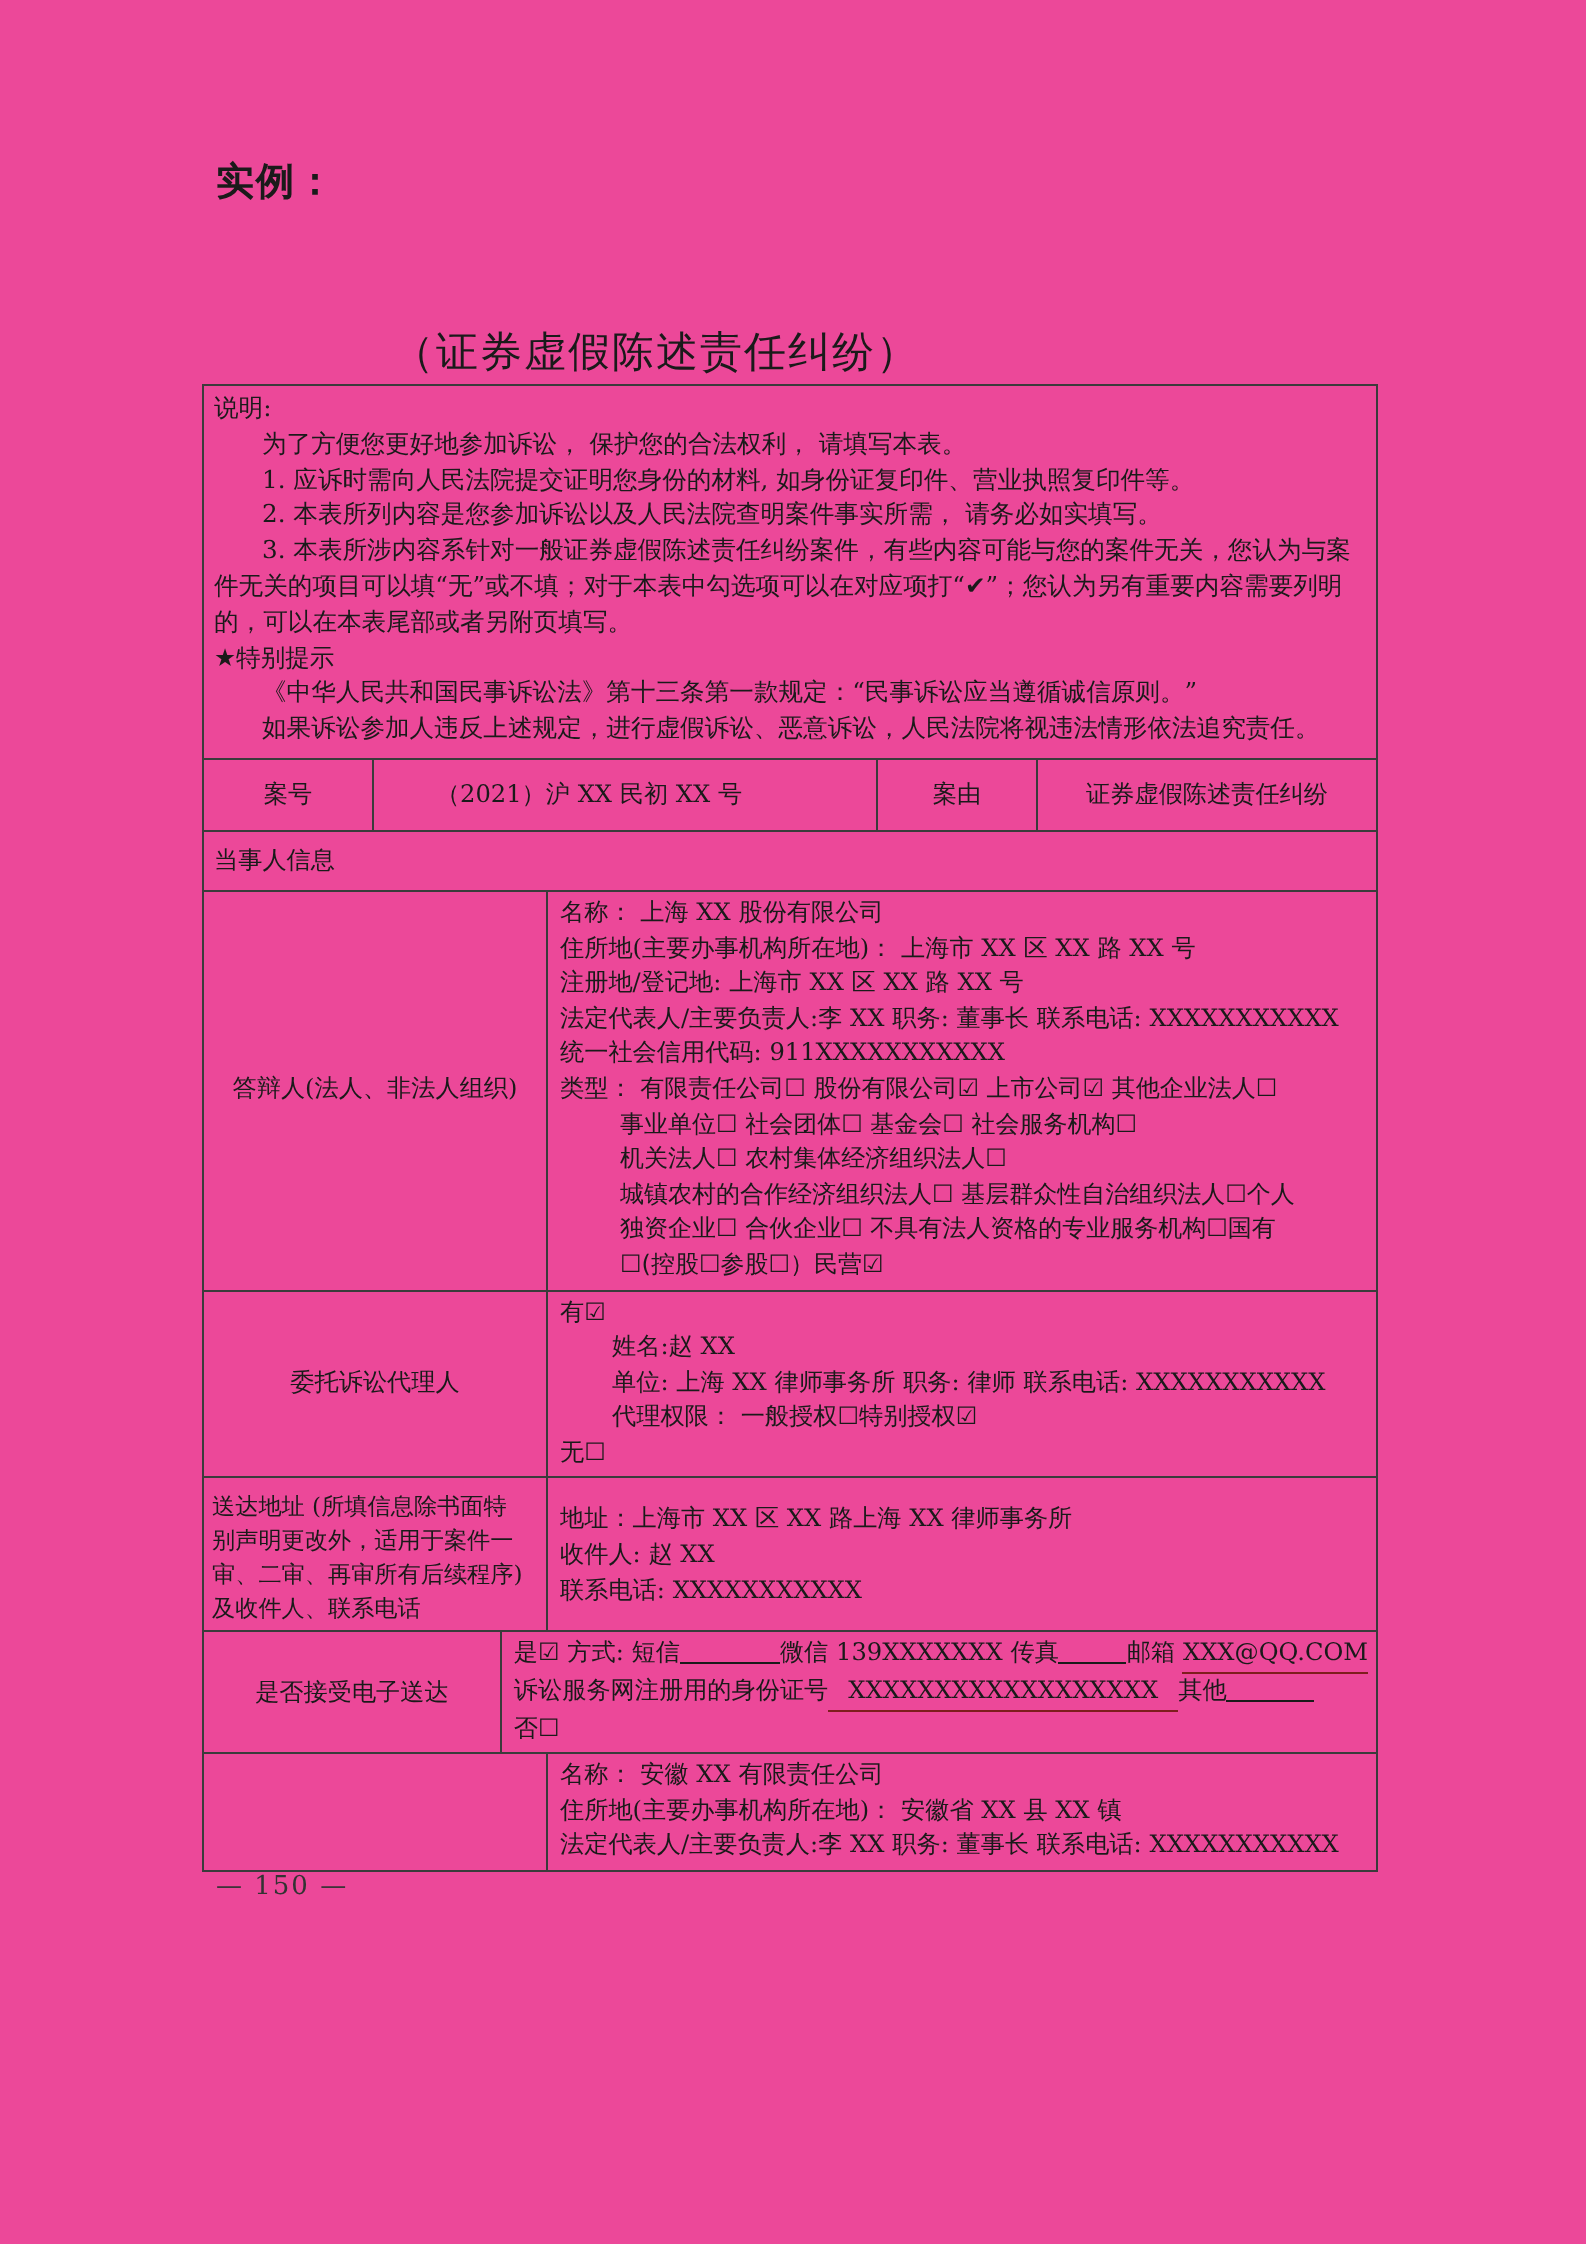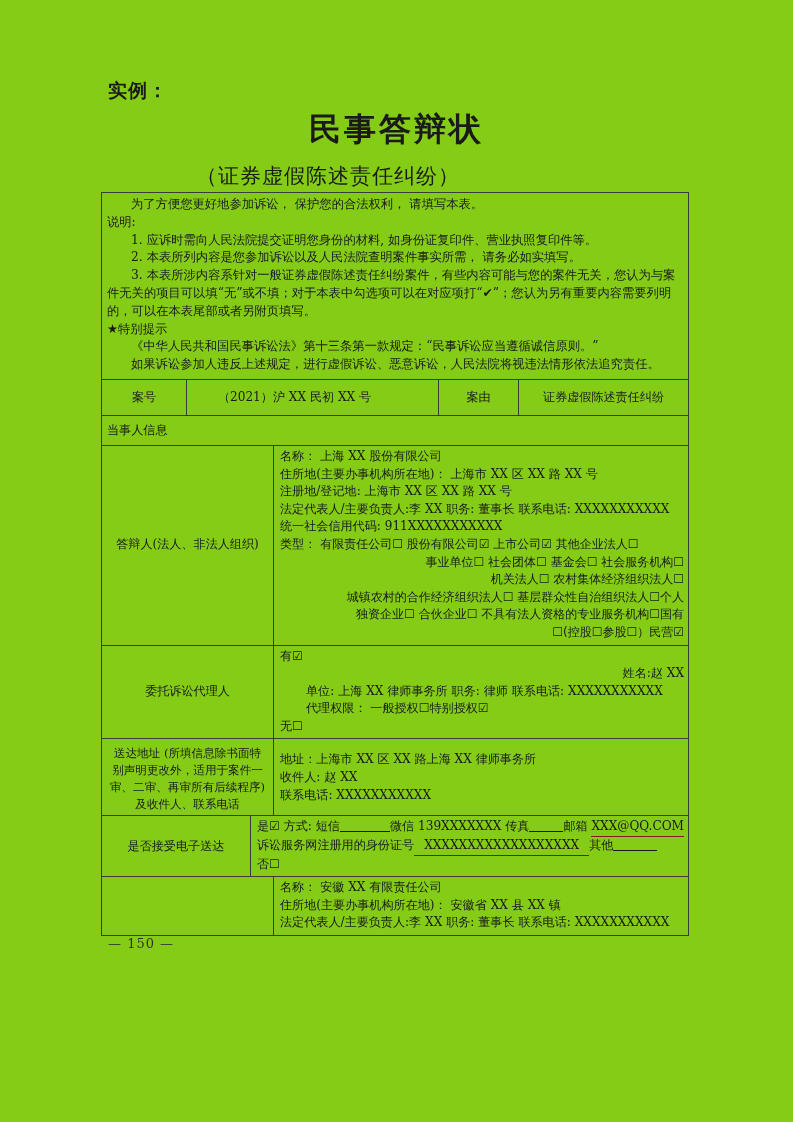--- a/index.html
+++ b/index.html
@@ -13,21 +13,21 @@
     position: relative;
     font-family: "DejaVu Serif", "Liberation Serif", serif;
     color: #1a1a1a;
     overflow: hidden;
   }
   .page {
     position: absolute;
     left: 0; top: 0;
     width: 793px;
     height: 1122px;
-    background: #84cc16;
+    background: #ec4899;
   }
 
   
   .label-shili {
     position: absolute;
     left: 108px;
     top: 78px;
     font-size: 19px;
     font-weight: bold;
     letter-spacing: 1px;
@@ -105,21 +105,21 @@
     justify-content: center;
     text-align: center;
     padding: 2px 4px;
   }
   .c-right {
     flex: 1;
     padding: 2px 4px 3px 6px;
   }
 
   .line { white-space: nowrap; }
-  .ind { padding-left: 30px; text-align: right; }
+  .ind { padding-left: 30px; }
   .ind-sm { padding-left: 16px; }
 
   .cbx { font-family: "DejaVu Sans", sans-serif; font-size: 12px; }
   .ul { border-bottom: 1px solid #7f1d1d; display:inline-block; }
   .blank { display:inline-block; border-bottom:1px solid #1a1a1a; height:12px; vertical-align:-2px; }
 
   .star { font-family: "DejaVu Sans", sans-serif; }
 
   
   .pageno {
@@ -130,29 +130,28 @@
     letter-spacing: 1px;
     color: #333;
   }
 </style>
 </head>
 <body>
 
 <div class="page">
 
   <div class="label-shili">实例：</div>
-  <div class="doc-title">民事答辩状</div>
   <div class="doc-subtitle">（证券虚假陈述责任纠纷）</div>
 
   <div class="table-wrap">
 
     <div class="row">
       <div class="notes">
+        <div class="ln ind0">说明:</div>
         <div class="ln ind1">为了方便您更好地参加诉讼， 保护您的合法权利， 请填写本表。</div>
-        <div class="ln ind0">说明:</div>
         <div class="ln ind1">1. 应诉时需向人民法院提交证明您身份的材料, 如身份证复印件、营业执照复印件等。</div>
         <div class="ln ind1">2. 本表所列内容是您参加诉讼以及人民法院查明案件事实所需， 请务必如实填写。</div>
         <div class="wrapline" style="text-indent:24px;">3. 本表所涉内容系针对一般证券虚假陈述责任纠纷案件，有些内容可能与您的案件无关，您认为与案件无关的项目可以填“无”或不填；对于本表中勾选项可以在对应项打“✔”；您认为另有重要内容需要列明的，可以在本表尾部或者另附页填写。</div>
         <div class="ln ind0"><span class="star">★</span><span>特别提示</span></div>
         <div class="ln" style="padding-left:24px;">《中华人民共和国民事诉讼法》第十三条第一款规定：“民事诉讼应当遵循诚信原则。”</div>
         <div class="ln" style="padding-left:24px;">如果诉讼参加人违反上述规定，进行虚假诉讼、恶意诉讼，人民法院将视违法情形依法追究责任。</div>
       </div>
     </div>
 
     <div class="row r-case">
@@ -213,21 +212,21 @@
         </div>
       </div>
     </div>
 
     <div class="row">
       <div class="cell c-left">委托诉讼代理人</div>
       <div class="cell c-right">
         <div class="line">
           <span>有</span><span class="cbx">☑</span>
         </div>
-        <div class="line ind-sm" style="padding-left:26px;text-align:right;">
+        <div class="line ind-sm" style="padding-left:26px;">
           <span>姓名:</span><span>赵 XX</span>
         </div>
         <div class="line" style="padding-left:26px;">
           <span>单位:</span>
           <span>上海 XX 律师事务所</span>
           <span>职务:</span>
           <span>律师</span>
           <span>联系电话:</span>
           <span>XXXXXXXXXXX</span>
         </div>
@@ -235,21 +234,21 @@
           <span>代理权限：</span>
           <span>一般授权</span><span class="cbx">☐</span><span>特别授权</span><span class="cbx">☑</span>
         </div>
         <div class="line">
           <span>无</span><span class="cbx">☐</span>
         </div>
       </div>
     </div>
 
     <div class="row">
-      <div class="cell c-left" style="display:block;text-align:center;padding-top:6px;font-size:11.6px;line-height:17px;">
+      <div class="cell c-left" style="display:block;text-align:left;padding-top:6px;font-size:11.6px;line-height:17px;">
         <div>送达地址 (所填信息除书面特</div>
         <div>别声明更改外，适用于案件一</div>
         <div>审、二审、再审所有后续程序)</div>
         <div>及收件人、联系电话</div>
       </div>
       <div class="cell c-right" style="padding-top:12px;">
         <div class="line">
           <span>地址：</span><span>上海市 XX 区 XX 路上海 XX 律师事务所</span>
         </div>
         <div class="line">

